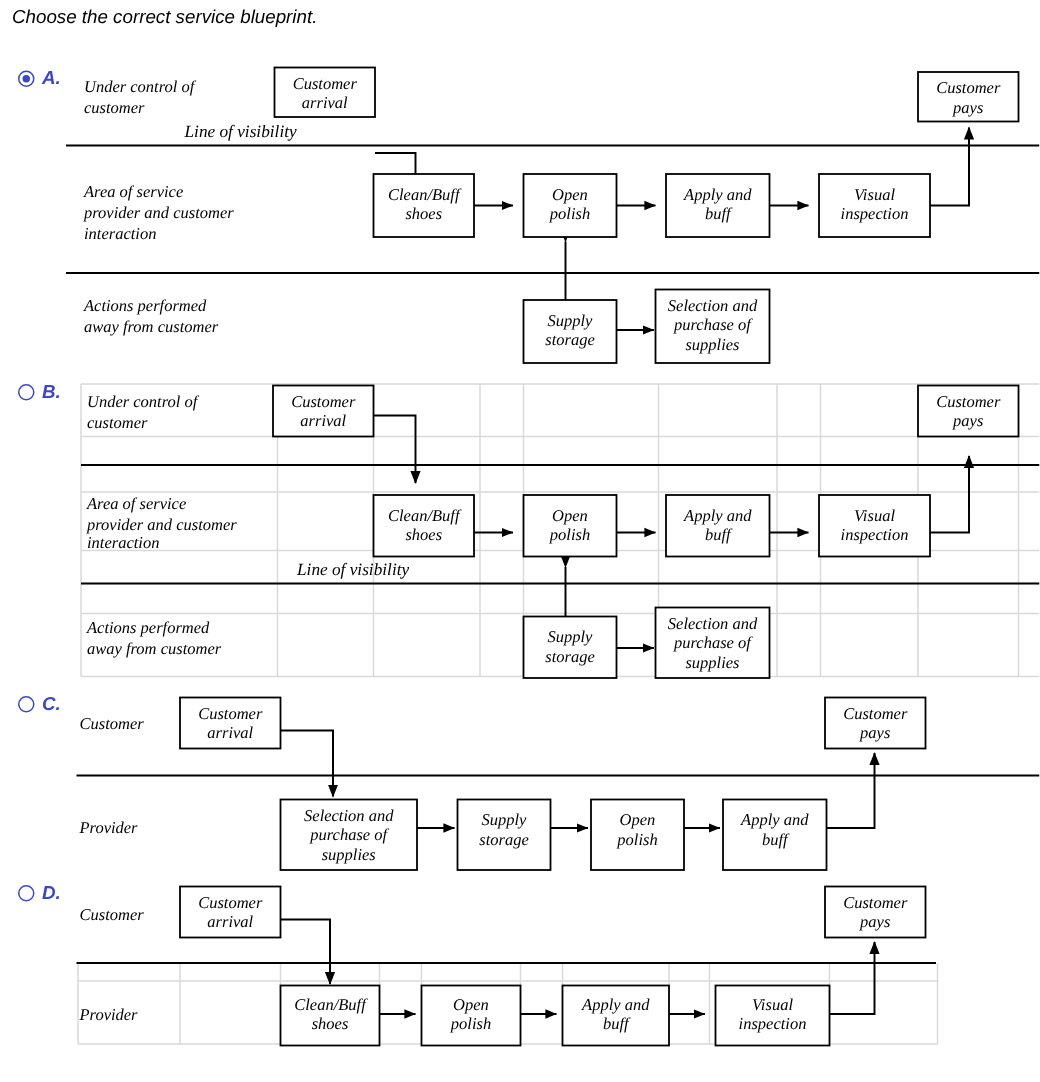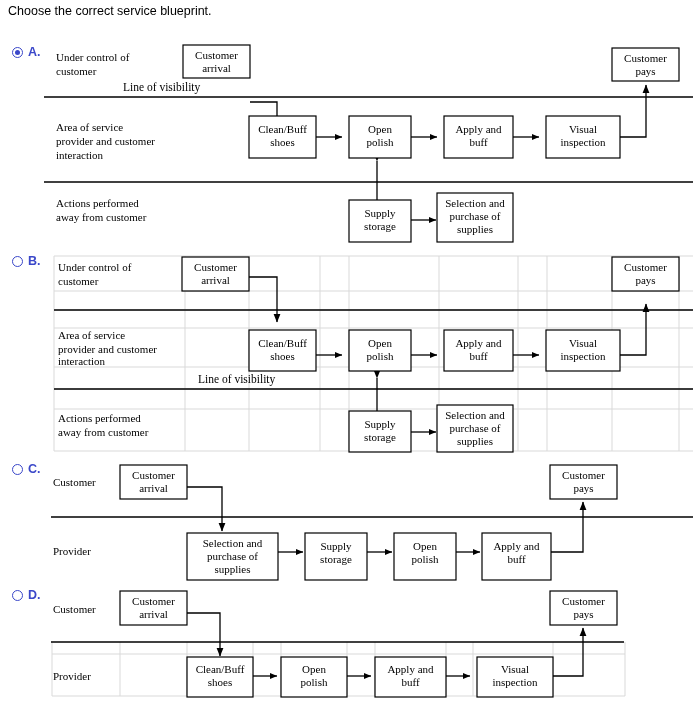--- a/index.html
+++ b/index.html
@@ -6,21 +6,21 @@
   html,body{margin:0;padding:0;}
   body{
     width:693px;height:721px;
     background:#ffffff;
     font-family:"Liberation Sans", sans-serif;
     font-size:12px;
     color:#000;
     overflow:hidden;
     position:relative;
   }
-  #page{position:relative;width:693px;height:545px;}
+  #page{position:relative;width:693px;height:545px;font-style:italic;}
 
   .prompt{
     position:absolute;left:8px;top:4px;
     font-family:"Liberation Sans", sans-serif;
     font-size:12.5px;color:#000;white-space:nowrap;
   }
 
   
   .opt-marker{position:absolute;display:flex;align-items:center;gap:5px;}
   .radio{

